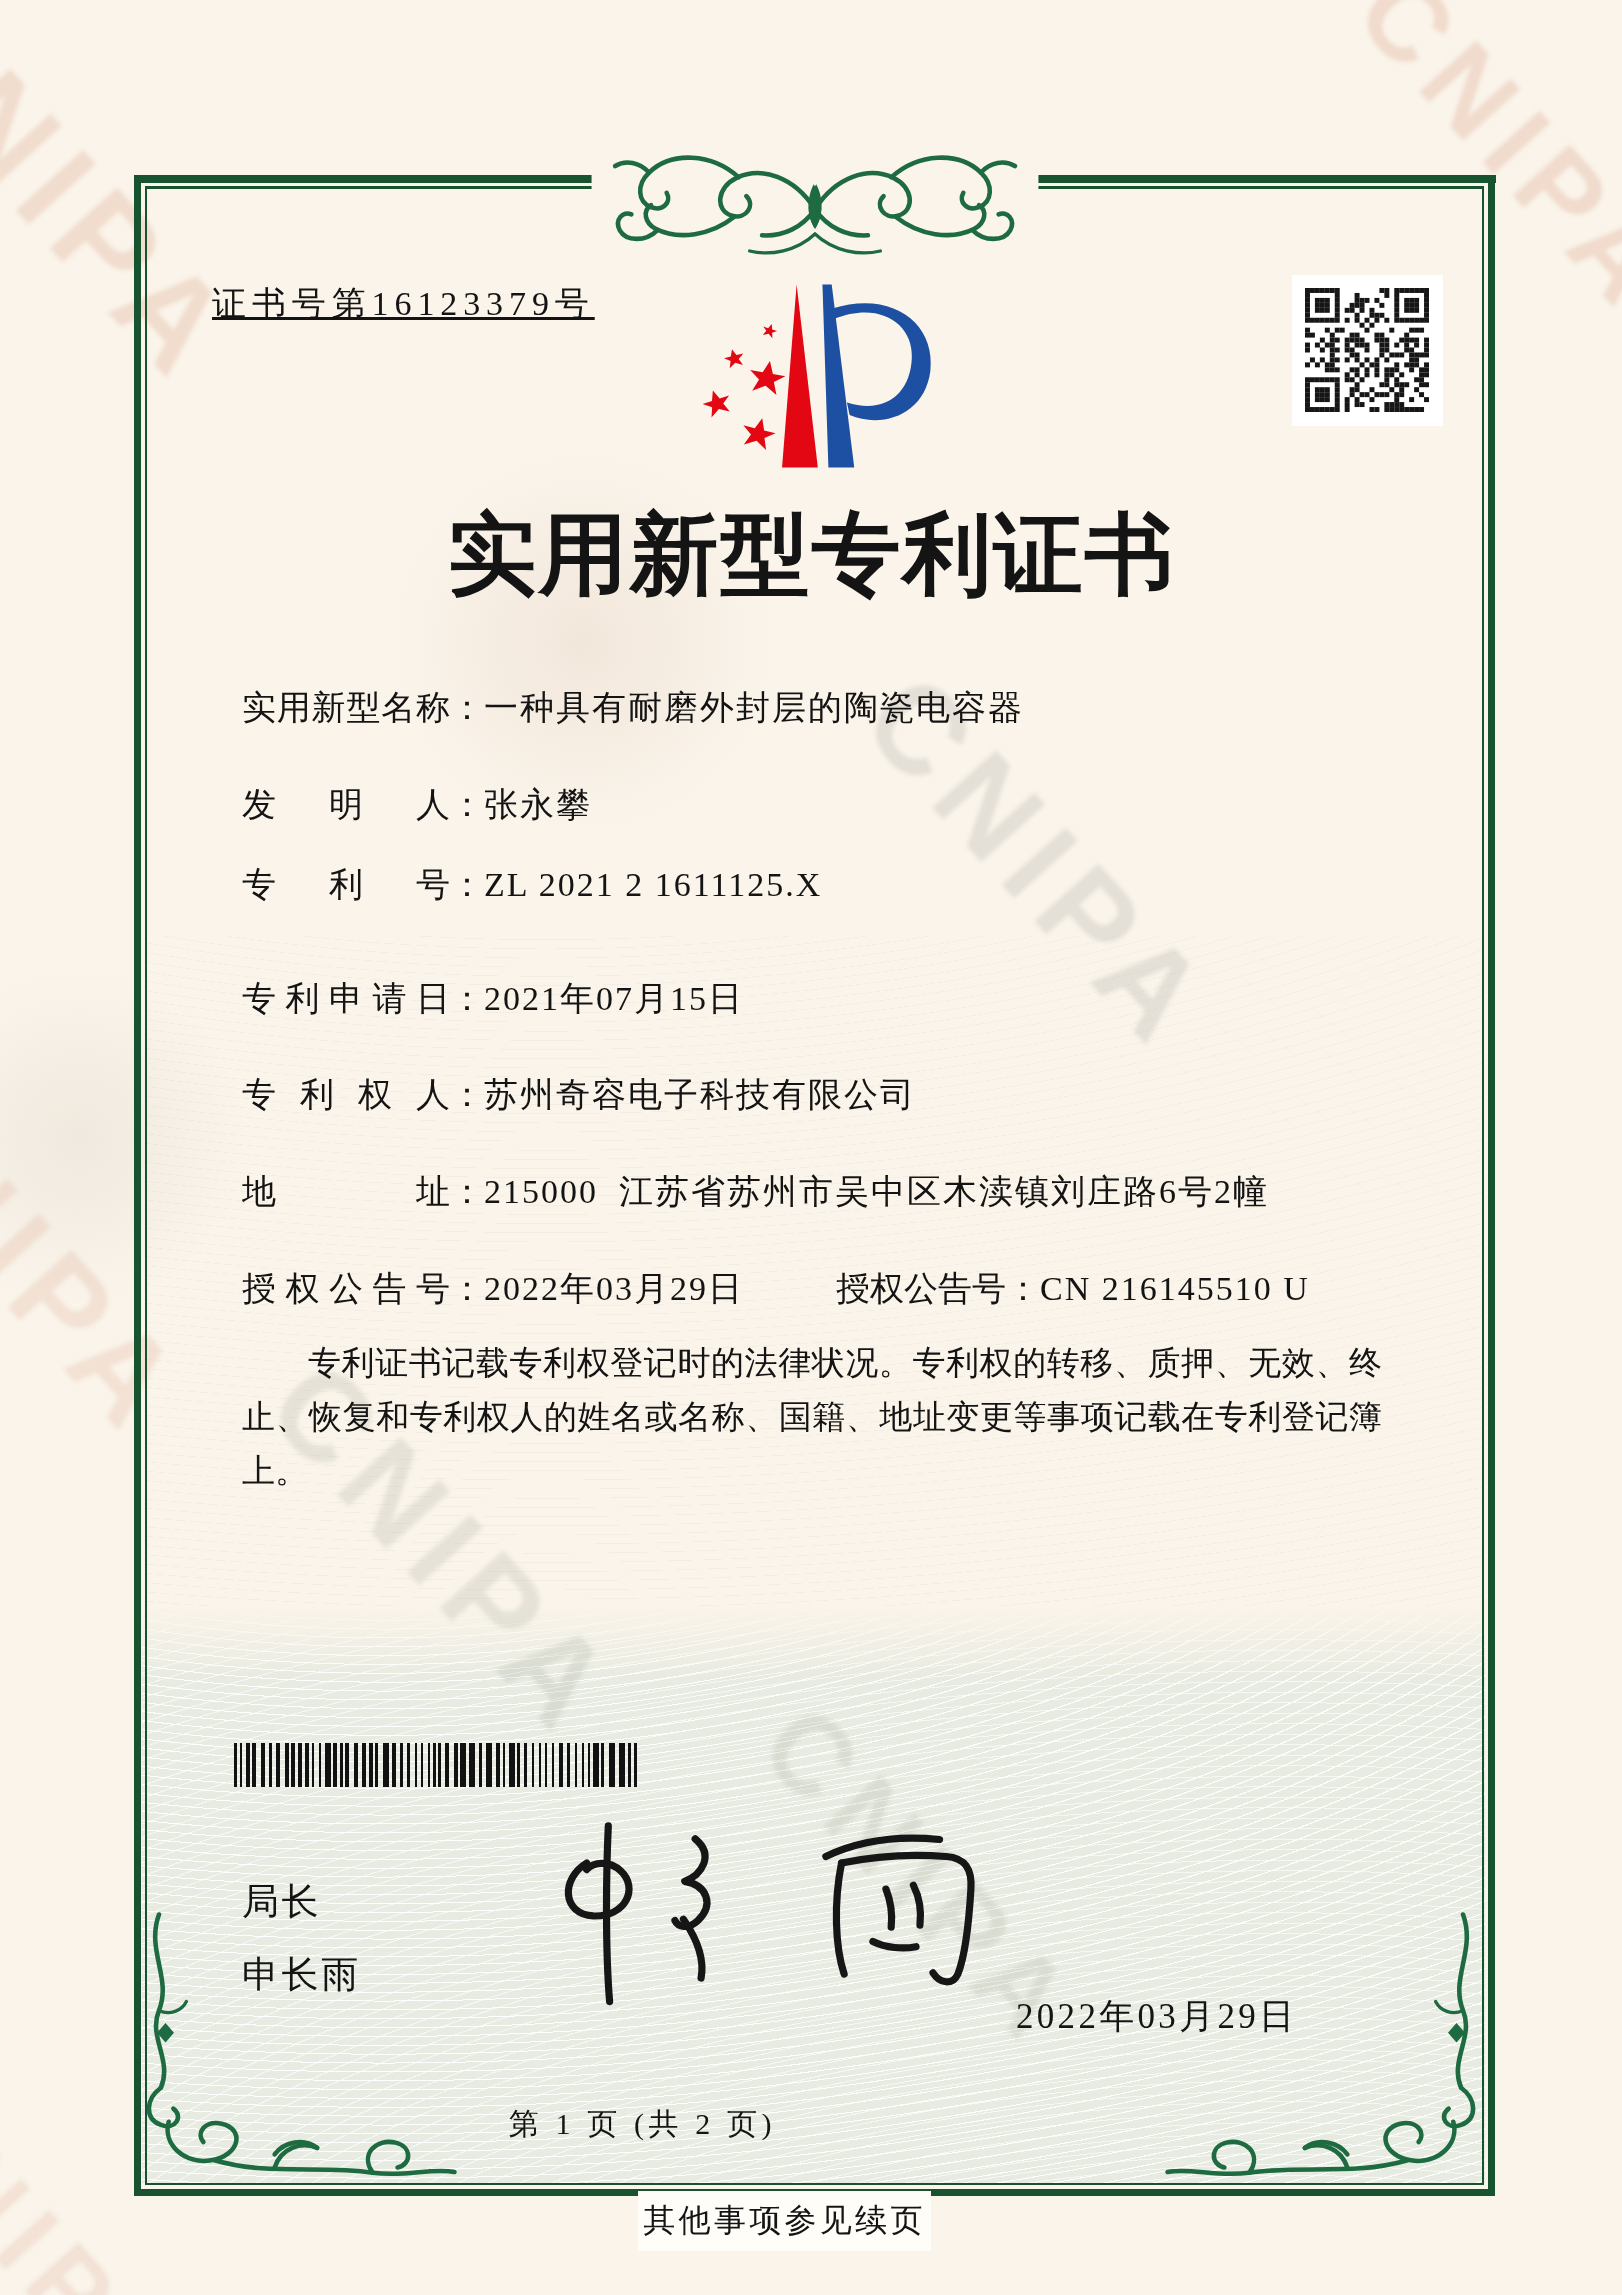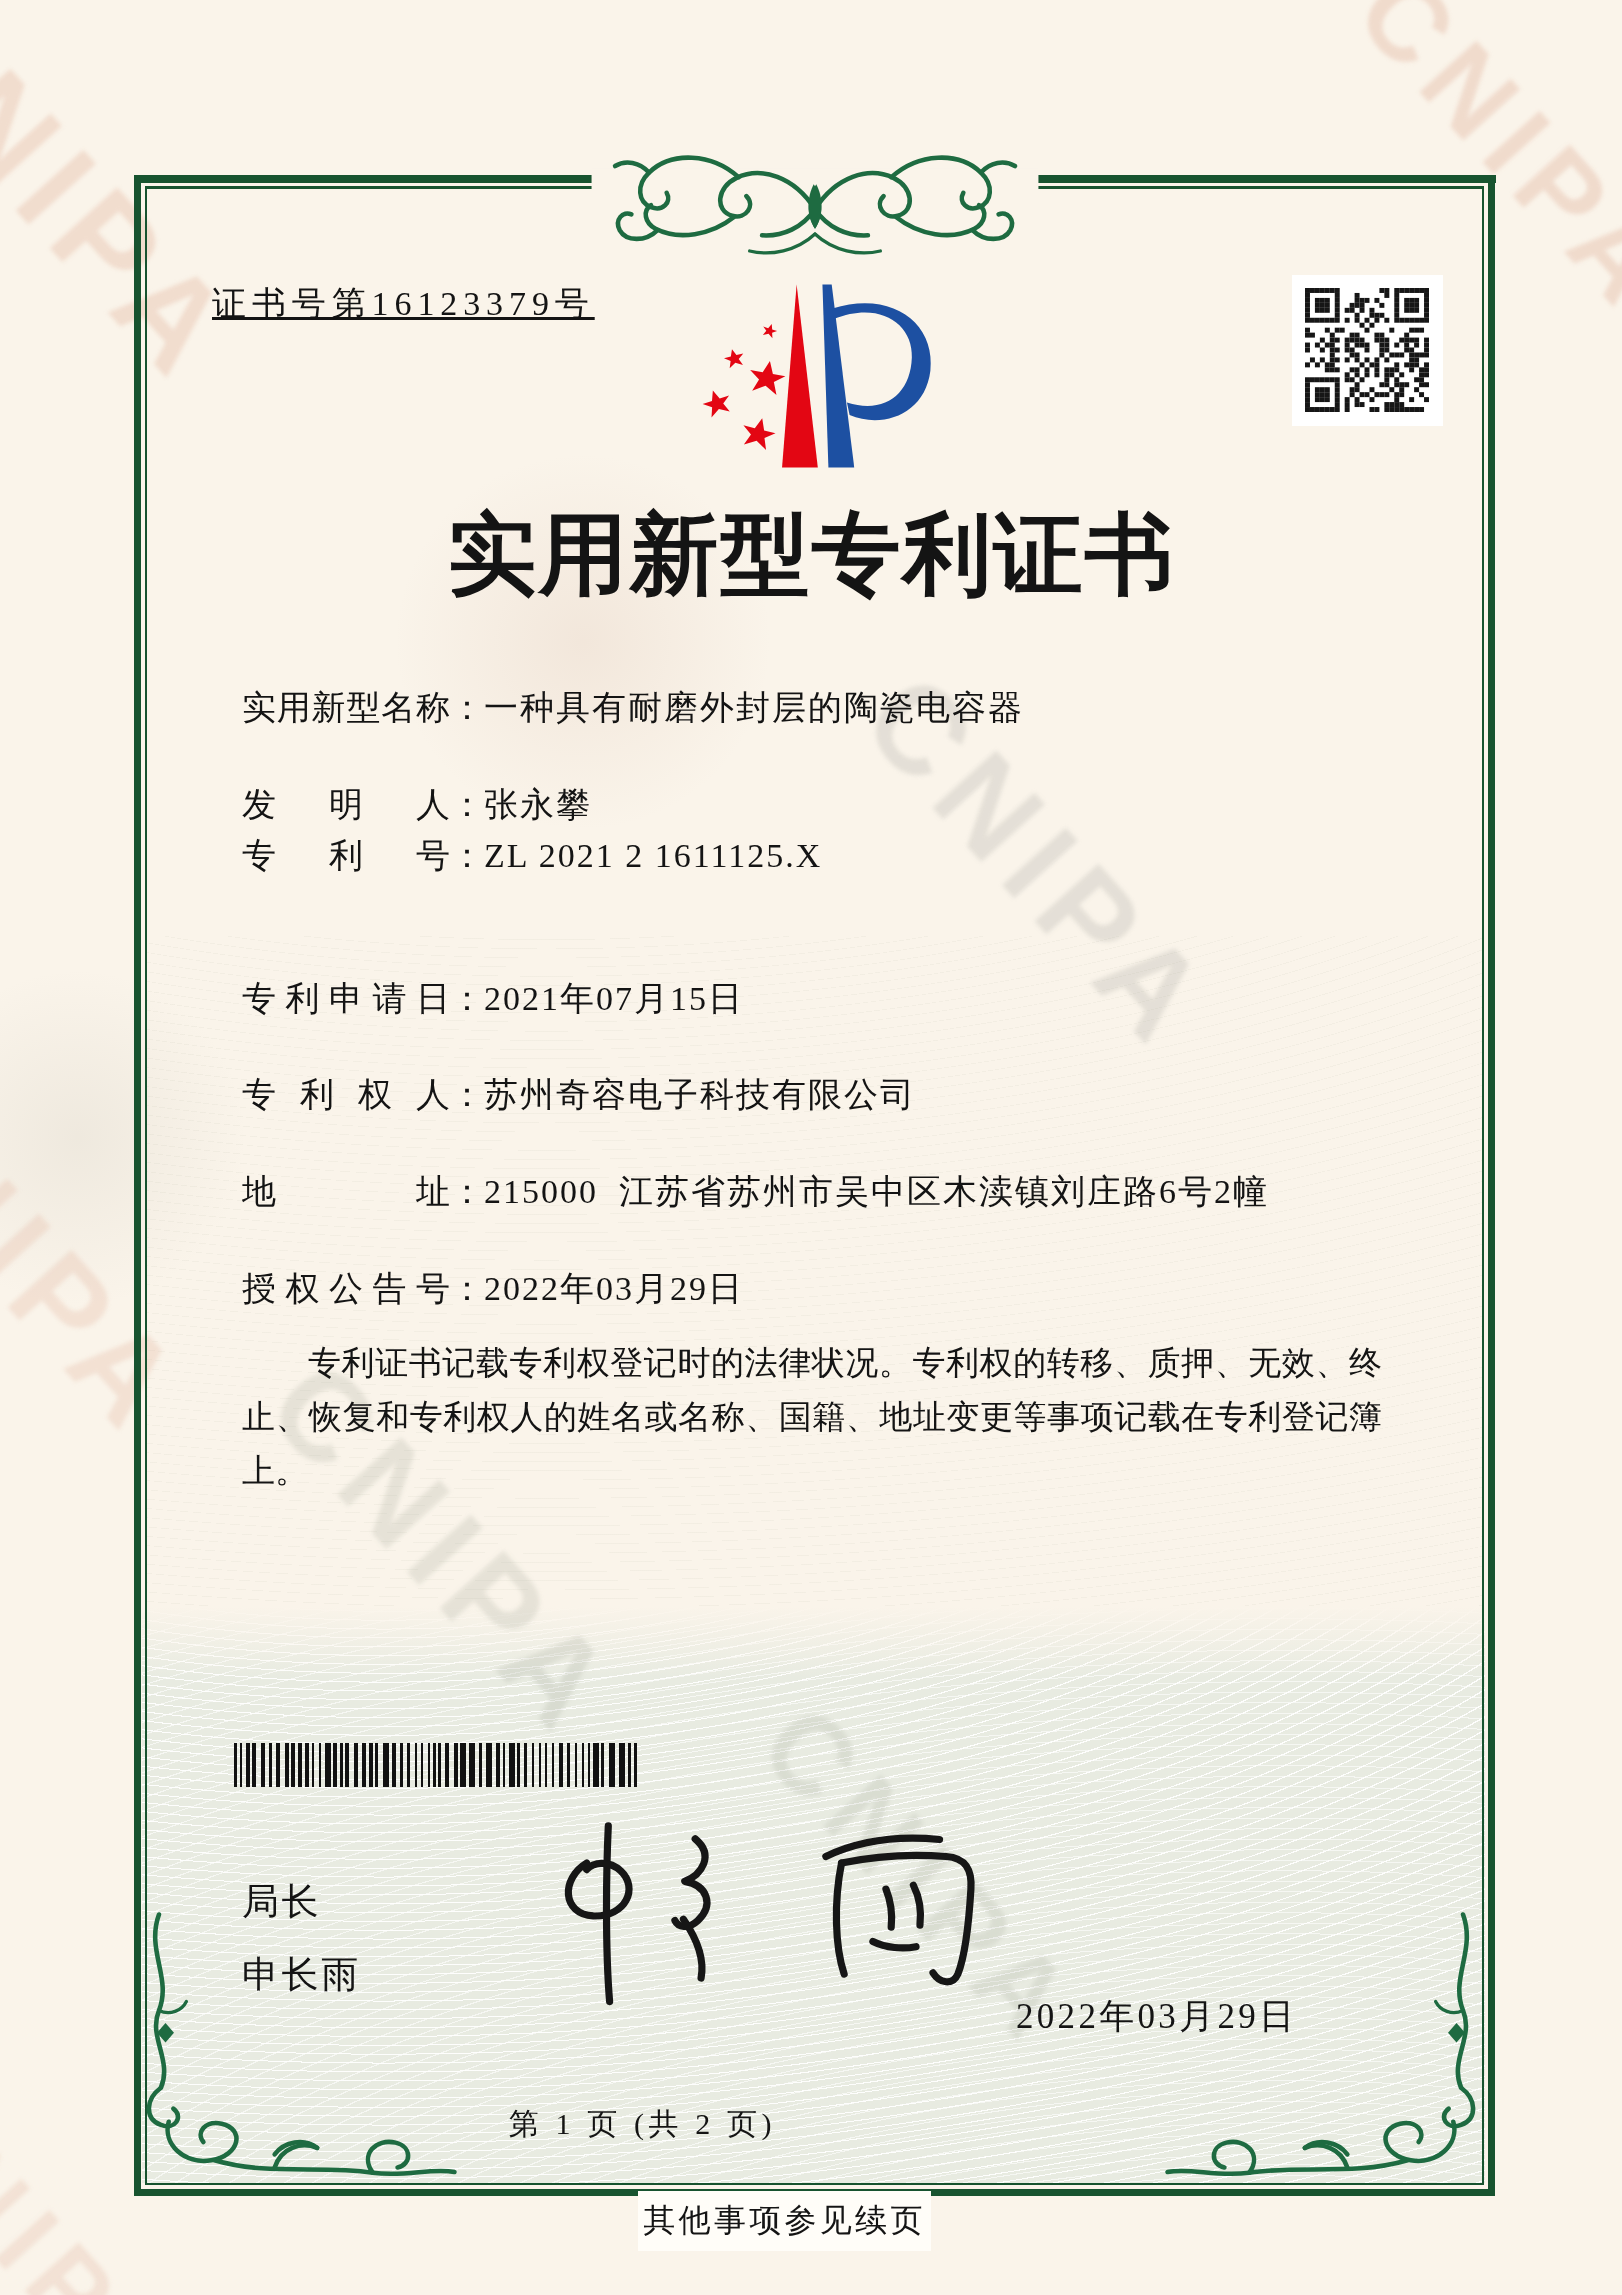--- a/index.html
+++ b/index.html
@@ -465,34 +465,37 @@
   </div>
 
 <div class="abs title">实用新型专利证书</div>
 
 <div class="abs frow" style="top:687px">
   <span class="flabel">实用新型名称</span><span>：</span><span class="fvalue">一种具有耐磨外封层的陶瓷电容器</span>
 </div>
 <div class="abs frow" style="top:784px">
   <span class="flabel">发明人</span><span>：</span><span class="fvalue">张永攀</span>
 </div>
-<div class="abs frow" style="top:835px">
+<div class="abs frow" style="top:864px">
   <span class="flabel">专利号</span><span>：</span><span class="fvalue">ZL 2021 2 1611125.X</span>
 </div>
 <div class="abs frow" style="top:978px">
   <span class="flabel">专利申请日</span><span>：</span><span class="fvalue">2021年07月15日</span>
 </div>
 <div class="abs frow" style="top:1074px">
   <span class="flabel">专利权人</span><span>：</span><span class="fvalue">苏州奇容电子科技有限公司</span>
 </div>
 <div class="abs frow" style="top:1171px">
   <span class="flabel">地址</span><span>：</span><span class="fvalue">215000  江苏省苏州市吴中区木渎镇刘庄路6号2幢</span>
 </div>
 <div class="abs frow" style="top:1268px">
   <span class="flabel">授权公告号</span><span>：</span><span class="fvalue">2022年03月29日</span>
+  <span class="fcell2">
+    <span>授权公告号</span><span>：</span><span class="fvalue">CN 216145510 U</span>
+  </span>
 </div>
 
 <div class="abs legal">
   <p>专利证书记载专利权登记时的法律状况。专利权的转移、质押、无效、终止、恢复和专利权人的姓名或名称、国籍、地址变更等事项记载在专利登记簿上。</p>
 </div>
 
 <div class="abs barcode" id="barcode"><i style="width:2.6px"></i><b style="width:3.3px"></b><i style="width:2.6px"></i><b style="width:3.3px"></b><i style="width:3.9px"></i><b style="width:2.6px"></b><i style="width:3.9px"></i><b style="width:4.6px"></b><i style="width:3.9px"></i><b style="width:4.6px"></b><i style="width:2.6px"></i><b style="width:4.6px"></b><i style="width:3.9px"></i><b style="width:4.6px"></b><i style="width:3.9px"></i><b style="width:2.6px"></b><i style="width:3.9px"></i><b style="width:2.6px"></b><i style="width:3.9px"></i><b style="width:3.3px"></b><i style="width:3.9px"></i><b style="width:2.6px"></b><i style="width:2.6px"></i><b style="width:4.6px"></b><i style="width:2.6px"></i><b style="width:3.3px"></b><i style="width:5.9px"></i><b style="width:2.6px"></b><i style="width:3.9px"></i><b style="width:3.3px"></b><i style="width:2.6px"></i><b style="width:2.6px"></b><i style="width:3.9px"></i><b style="width:4.6px"></b><i style="width:3.9px"></i><b style="width:4.6px"></b><i style="width:3.9px"></i><b style="width:2.6px"></b><i style="width:3.9px"></i><b style="width:2.6px"></b><i style="width:2.6px"></i><b style="width:4.6px"></b><i style="width:5.9px"></i><b style="width:3.3px"></b><i style="width:3.9px"></i><b style="width:4.6px"></b><i style="width:2.6px"></i><b style="width:4.6px"></b><i style="width:2.6px"></i><b style="width:4.6px"></b><i style="width:2.6px"></i><b style="width:3.3px"></b><i style="width:2.6px"></i><b style="width:4.6px"></b><i style="width:2.6px"></i><b style="width:2.6px"></b><i style="width:2.6px"></i><b style="width:2.6px"></b><i style="width:2.6px"></i><b style="width:4.6px"></b><i style="width:3.9px"></i><b style="width:4.6px"></b><i style="width:3.9px"></i><b style="width:2.6px"></b><i style="width:5.9px"></i><b style="width:2.6px"></b><i style="width:5.9px"></i><b style="width:4.6px"></b><i style="width:2.6px"></i><b style="width:4.6px"></b><i style="width:5.9px"></i><b style="width:3.3px"></b><i style="width:3.9px"></i><b style="width:3.3px"></b><i style="width:2.6px"></i><b style="width:3.3px"></b><i style="width:5.9px"></i><b style="width:2.6px"></b><i style="width:2.6px"></i><b style="width:4.6px"></b><i style="width:2.6px"></i><b style="width:4.6px"></b><i style="width:2.6px"></i><b style="width:4.6px"></b><i style="width:2.6px"></i><b style="width:3.3px"></b><i style="width:2.6px"></i><b style="width:4.6px"></b><i style="width:2.6px"></i><b style="width:4.6px"></b><i style="width:3.9px"></i><b style="width:4.6px"></b><i style="width:2.6px"></i><b style="width:4.6px"></b><i style="width:2.6px"></i><b style="width:4.6px"></b><i style="width:2.6px"></i><b style="width:3.3px"></b><i style="width:2.6px"></i><b style="width:2.6px"></b><i style="width:5.9px"></i><b style="width:2.6px"></b><i style="width:2.6px"></i><b style="width:4.6px"></b><i style="width:5.9px"></i><b style="width:4.6px"></b><i style="width:5.9px"></i><b style="width:3.3px"></b><i style="width:2.6px"></i><b style="width:3.3px"></b><i style="width:2.6px"></i></div>
 
 <div class="abs ctitle">局长</div>
 <div class="abs cname">申长雨</div>

